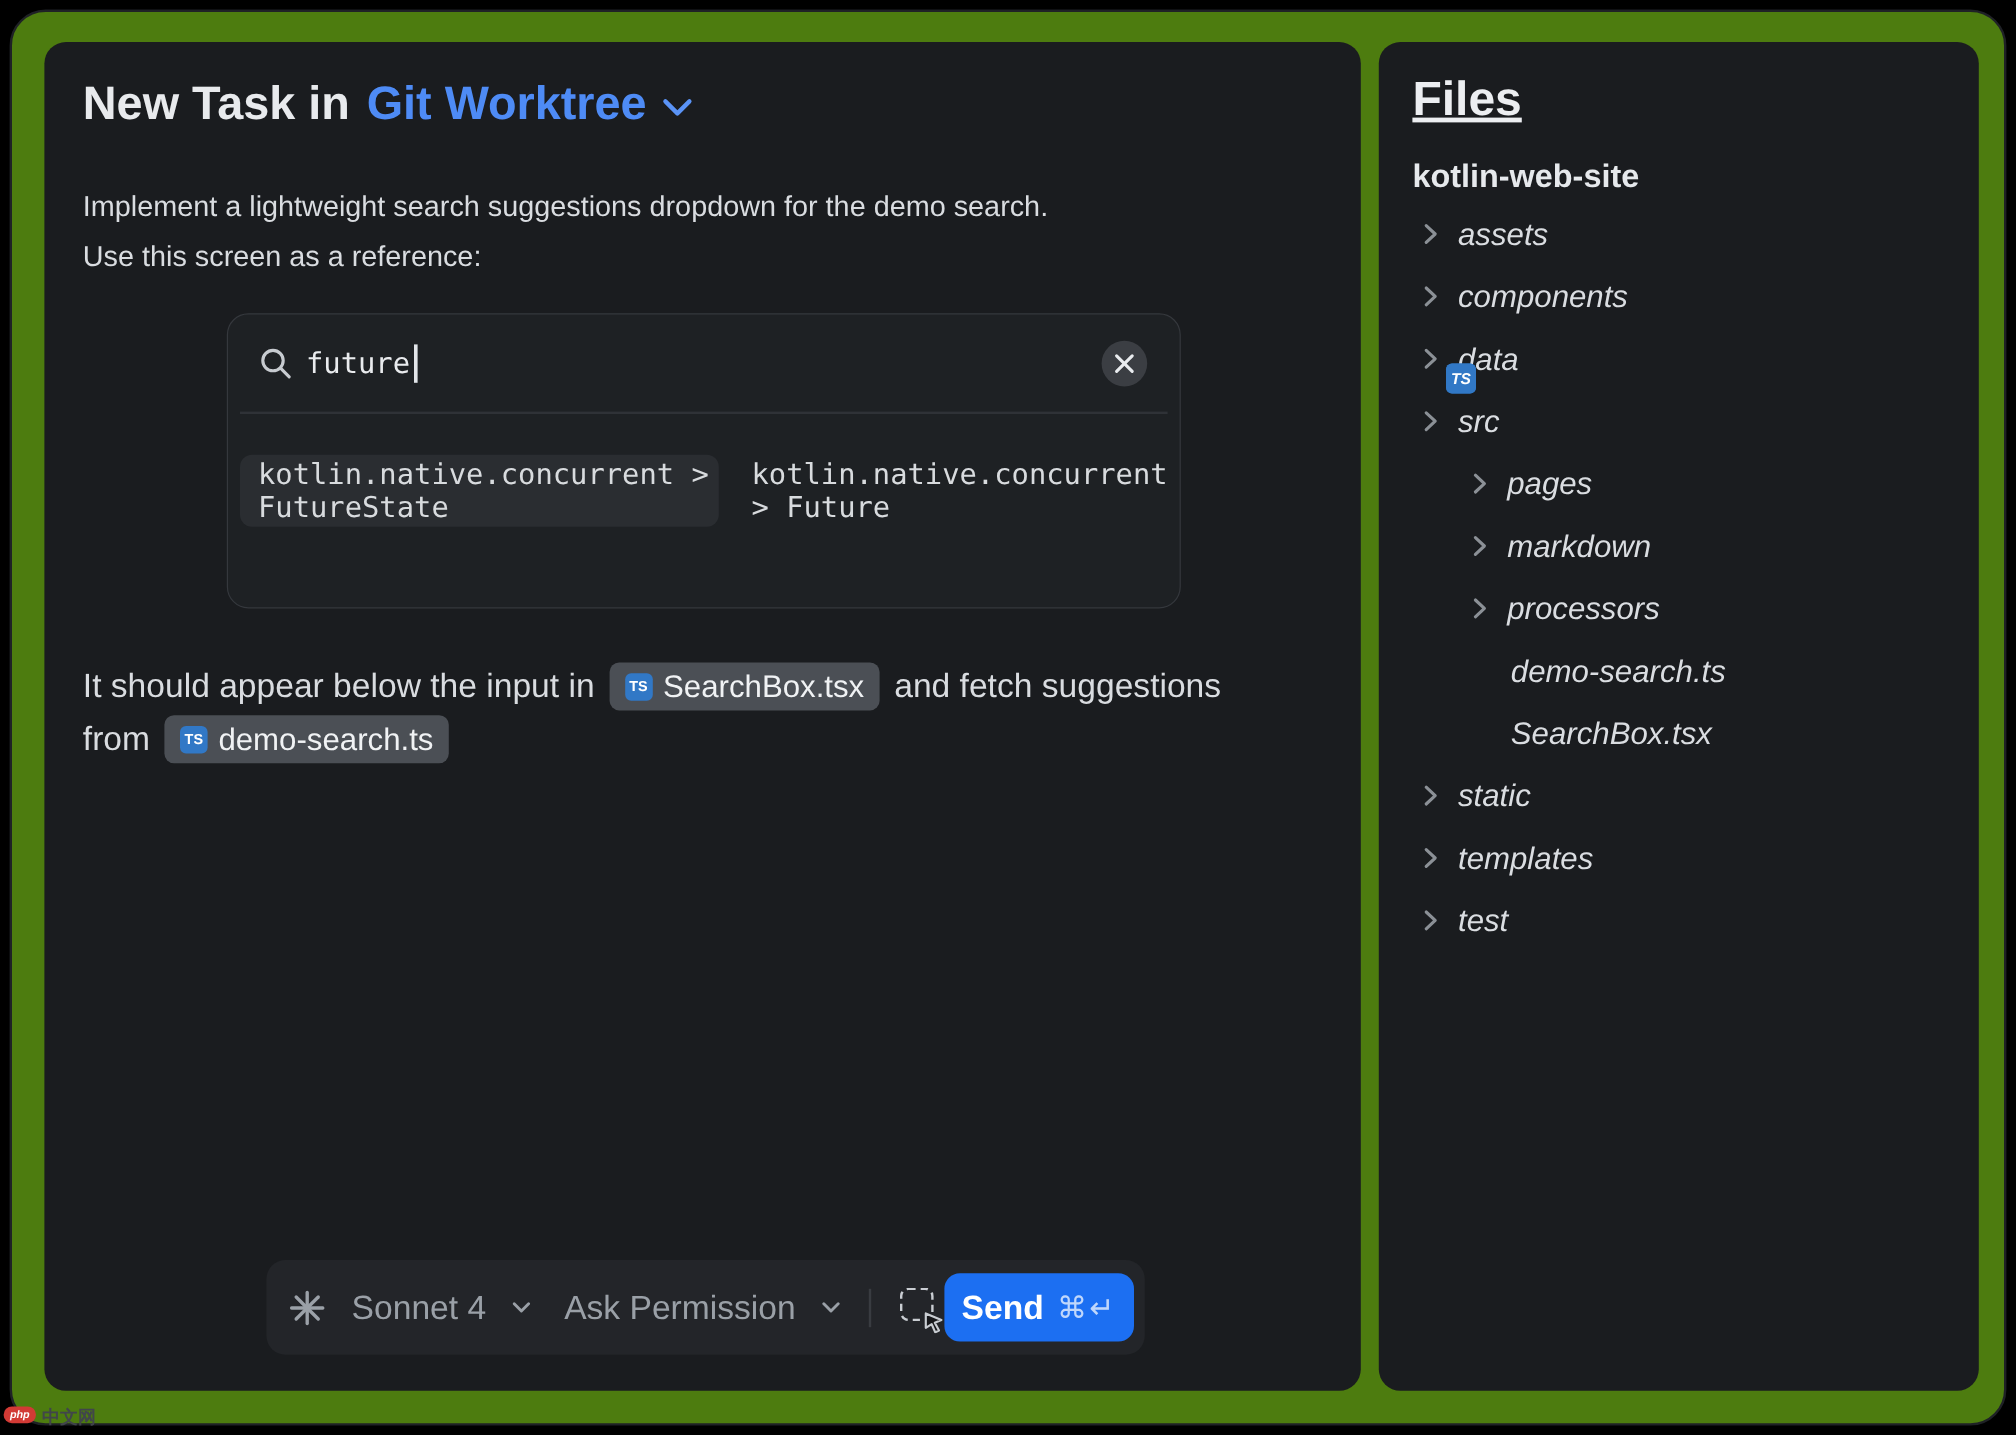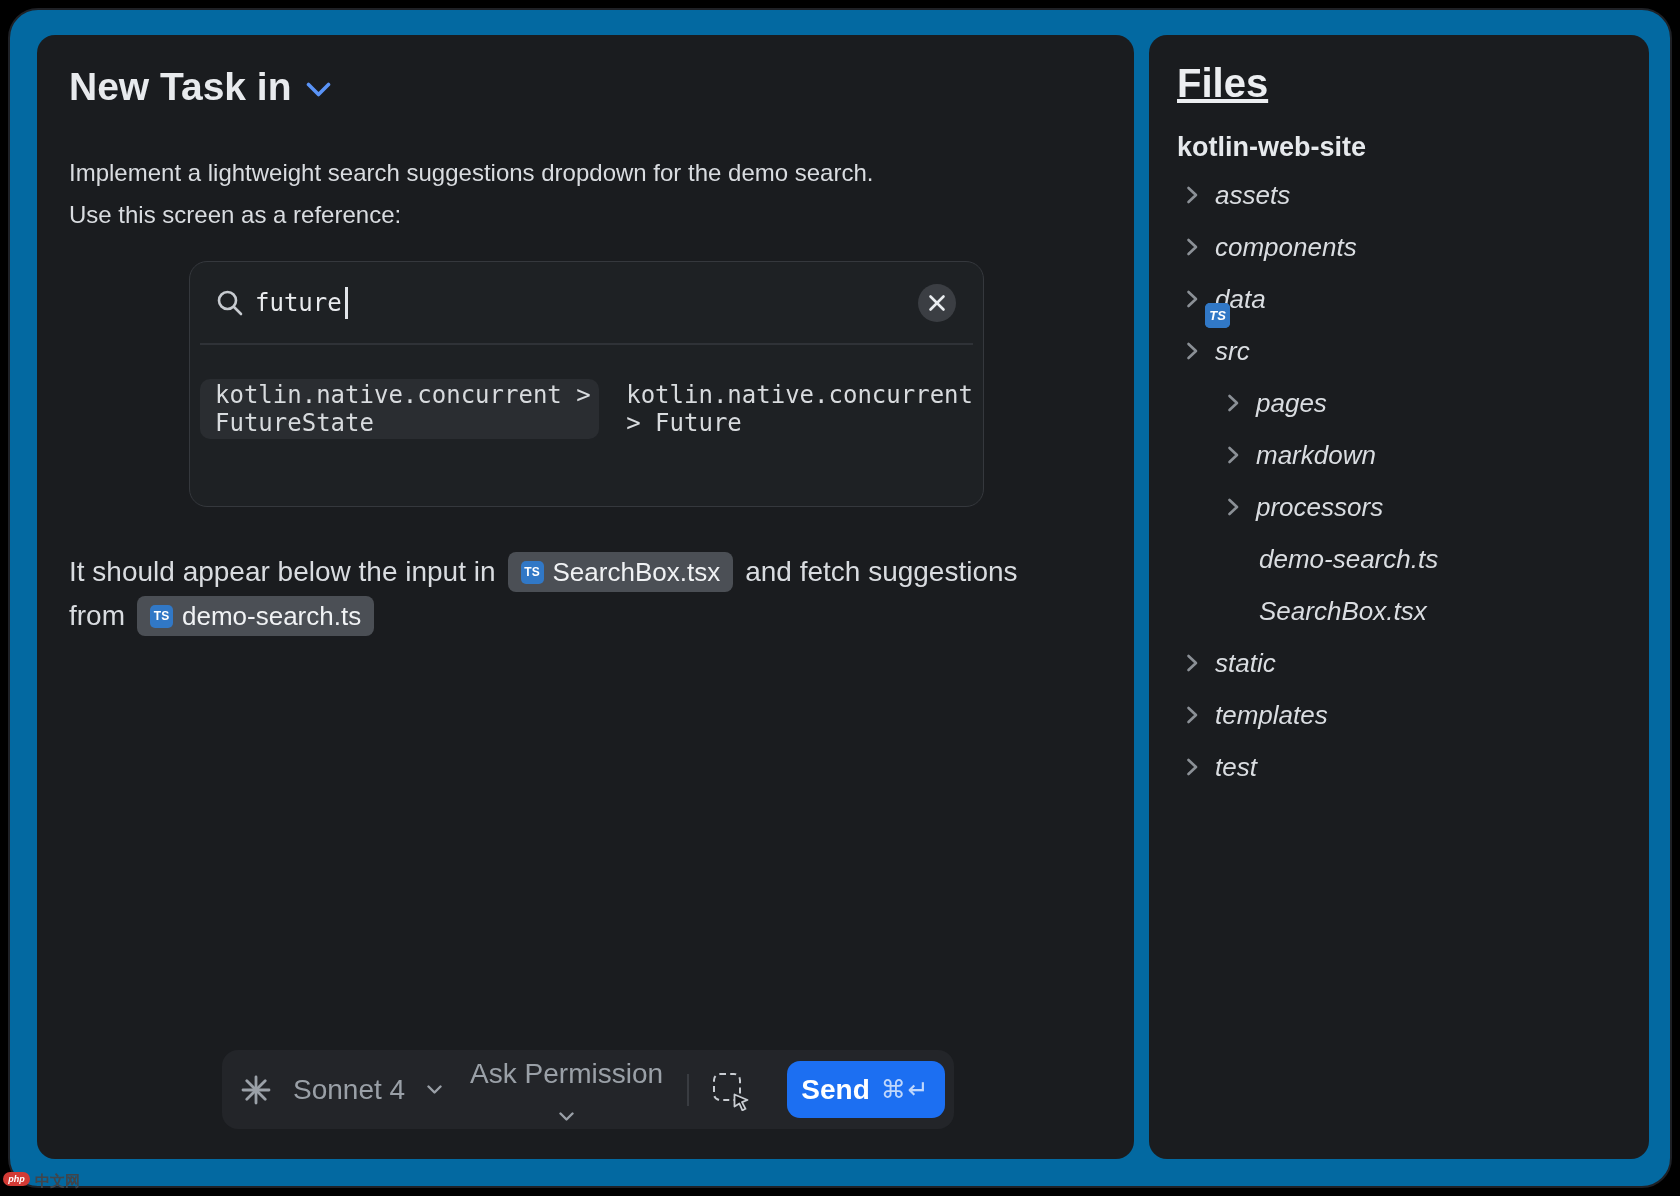--- a/index.html
+++ b/index.html
@@ -1,21 +1,21 @@
 <!DOCTYPE html>
 <html><head>
 <meta charset="utf-8">
 <style>
   * { margin:0; padding:0; box-sizing:border-box; }
   html,body { width:1680px; height:1196px; background:#000; overflow:hidden;
               font-family:"Liberation Sans", sans-serif; }
   body { position:relative; }
 
   .window { position:absolute; left:8px; top:8px; width:1664px; height:1180px;
-            background:#0369a1; border:2px solid #1f2126; border-radius:30px; }
+            background:#4d7c0f; border:2px solid #1f2126; border-radius:30px; }
 
   .panel { position:absolute; top:25px; background:#1a1c1f; border-radius:18px; }
   .panel-main  { left:27px;  width:1097px; height:1124px; overflow:hidden; }
   .panel-files { left:1139px; width:500px;  height:1124px; overflow:hidden; }
 
   
   .title-row { position:absolute; left:32px; top:30px; display:flex; align-items:center;
                gap:14px; font-size:39px; font-weight:700; white-space:nowrap; }
   .title-prefix { color:#e8eaed; }
   .branch-select { display:flex; align-items:center; gap:13px; background:none; border:none;
@@ -56,21 +56,21 @@
   .ts-badge.small { width:23px; height:23px; font-size:12px; }
   .ts-badge.tree  { width:25px; height:25px; font-size:13px; margin-right:13px; }
 
   
   .toolbar { position:absolute; left:185px; top:1015px; width:732px; height:79px;
              background:#232529; border-radius:16px; display:flex; align-items:center;
              padding:0 9px 0 19px; }
   .tb-btn { display:flex; align-items:center; gap:22px; background:none; border:none;
             cursor:pointer; color:#9aa0a7; font-size:28px; font-family:inherit;
             white-space:nowrap; padding:0; }
-  .tb-btn + .tb-btn { margin-left:28px;flex-direction:column; }
+  .tb-btn + .tb-btn { margin-left:28px; }
   .tb-divider { width:2px; height:32px; background:#393c41; margin:0 24px; }
   .select-region { position:relative; width:34px; height:34px; background:none;
                    border:none; cursor:pointer; }
   .dash-box { position:absolute; left:0; top:0; width:28px; height:28px;
               border:2.5px dashed #c9cdd2; border-radius:7px; }
   .select-region svg { position:absolute; right:-3px; bottom:-4px; }
   .send-btn { margin-left:auto; display:flex; align-items:center; justify-content:center;
               gap:11px; width:158px; height:57px; background:#1c6ff2; border:none;
               border-radius:13px; cursor:pointer; }
   .send-label { color:#fff; font-size:28px; font-weight:700; }
@@ -101,20 +101,21 @@
 </head>
 <body>
 
 <div class="window">
 
   <section class="panel panel-main">
 
     <div class="title-row">
       <span class="title-prefix">New Task in</span>
       <button class="branch-select">
+        <span>Git Worktree</span>
         <svg width="25" height="16" viewBox="0 0 25 16">
           <path d="M2.5 2.5 L12.5 12.5 L22.5 2.5" fill="none" stroke="#5a93f6" stroke-width="3.6" stroke-linecap="round" stroke-linejoin="round"></path>
         </svg>
       </button>
     </div>
 
     <div class="task-text">
       <div>Implement a lightweight search suggestions dropdown for the demo search.</div>
       <div>Use this screen as a reference:</div>
     </div>

